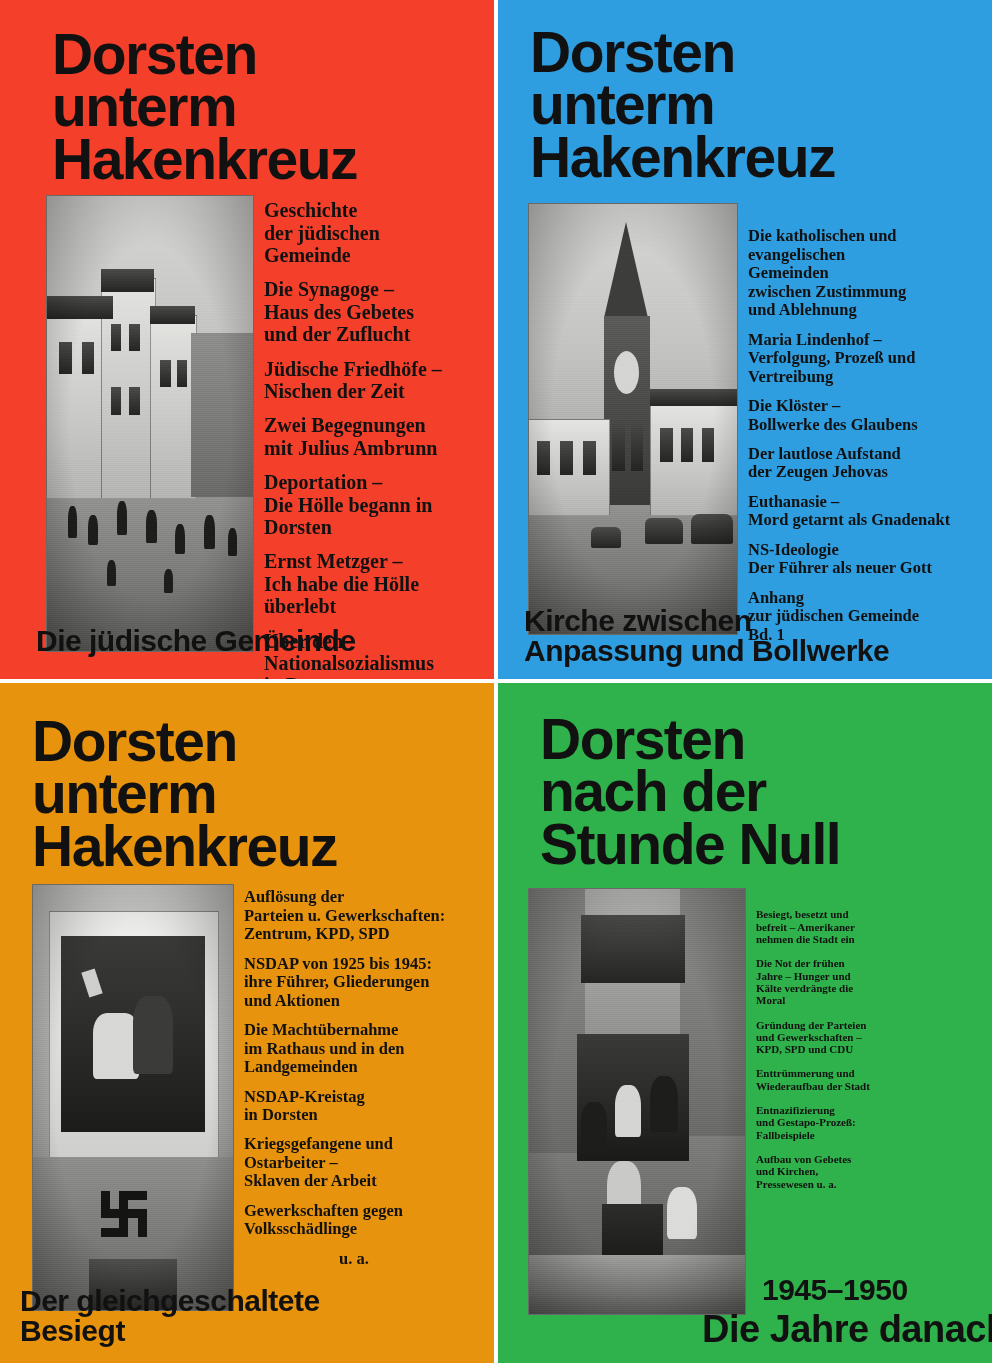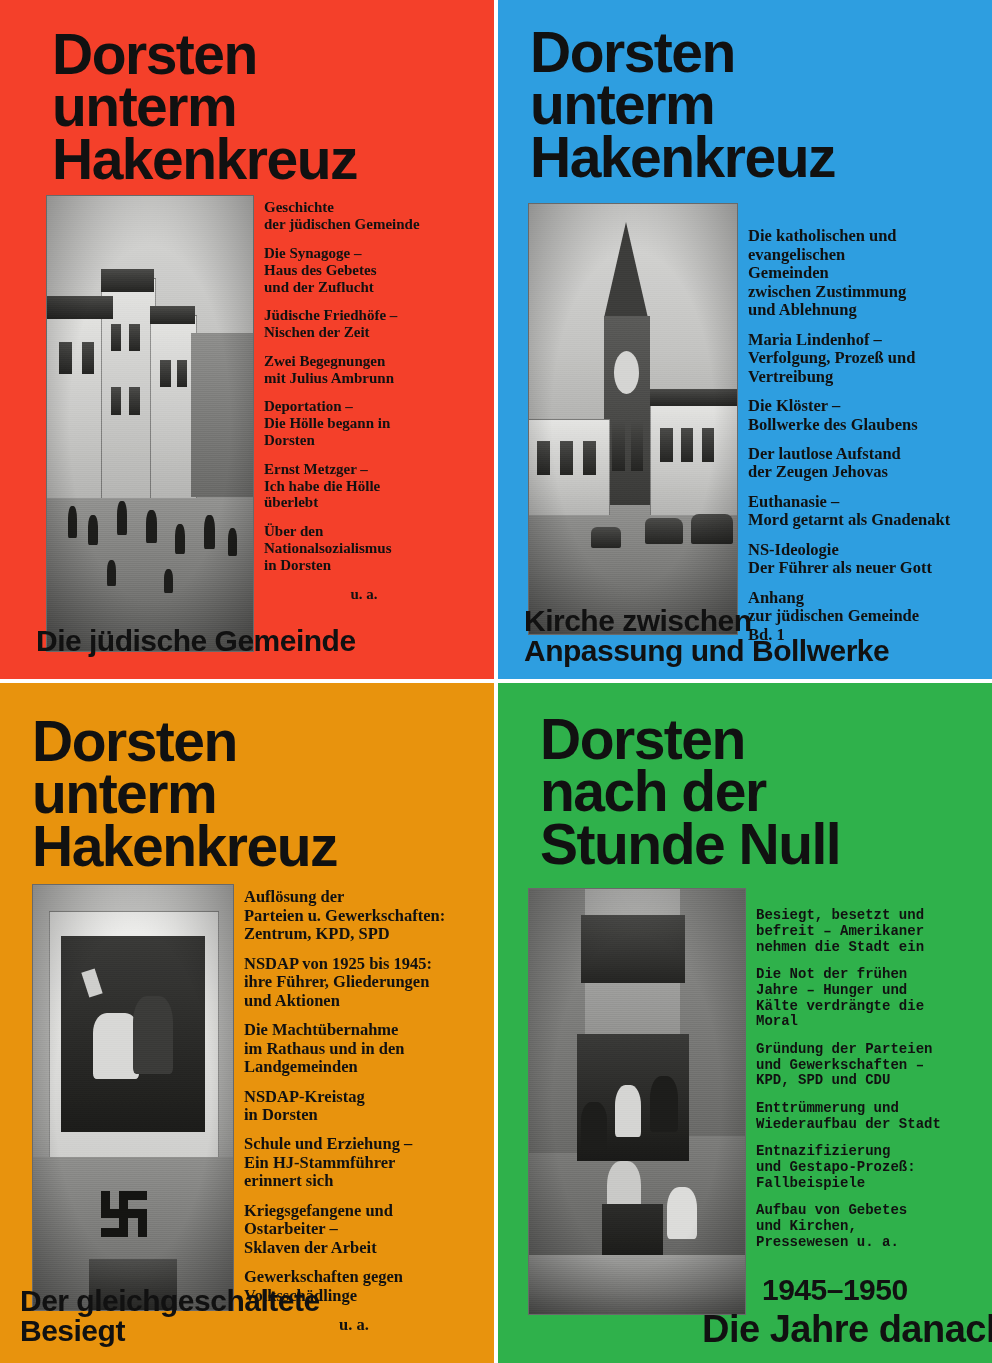--- a/index.html
+++ b/index.html
@@ -141,24 +141,24 @@
   }
 
   
   .list {
     flex: 1 1 auto;
     color: #111111;
     font-family: "Liberation Serif", serif;
     font-weight: bold;
     line-height: 1.12;
   }
-  .red .list    { font-size: 15px; padding-top: 6px; }
+  .red .list    { font-size: 20px; padding-top: 6px; }
   .blue .list   { font-size: 16.5px; padding-top: 36px; }
   .orange .list { font-size: 16.5px; padding-top: 8px; }
-  .green .list  { font-size: 14px; padding-top: 30px; font-family: Liberation Mono, monospace; }
+  .green .list  { font-size: 11px; padding-top: 30px; }
 
   .list .entry {
     margin-bottom: 12px;
     white-space: pre-line;
   }
   .blue .list .entry  { margin-bottom: 11px; }
   .orange .list .entry{ margin-bottom: 11px; }
   .green .list .entry { margin-bottom: 12px; }
 
   .list .entry.center { text-align: center; }
@@ -382,23 +382,20 @@
 Parteien u. Gewerkschaften:
 Zentrum, KPD, SPD</div>
         <div class="entry">NSDAP von 1925 bis 1945:
 ihre Führer, Gliederungen
 und Aktionen</div>
         <div class="entry">Die Machtübernahme
 im Rathaus und in den
 Landgemeinden</div>
         <div class="entry">NSDAP-Kreistag
 in Dorsten</div>
-        <div class="entry">Schule und Erziehung –
-Ein HJ-Stammführer
-erinnert sich</div>
         <div class="entry">Kriegsgefangene und
 Ostarbeiter –
 Sklaven der Arbeit</div>
         <div class="entry">Gewerkschaften gegen
 Volksschädlinge</div>
         <div class="entry center">u. a.</div>
       </div>
     </div>
 
     <div class="subtitle">

